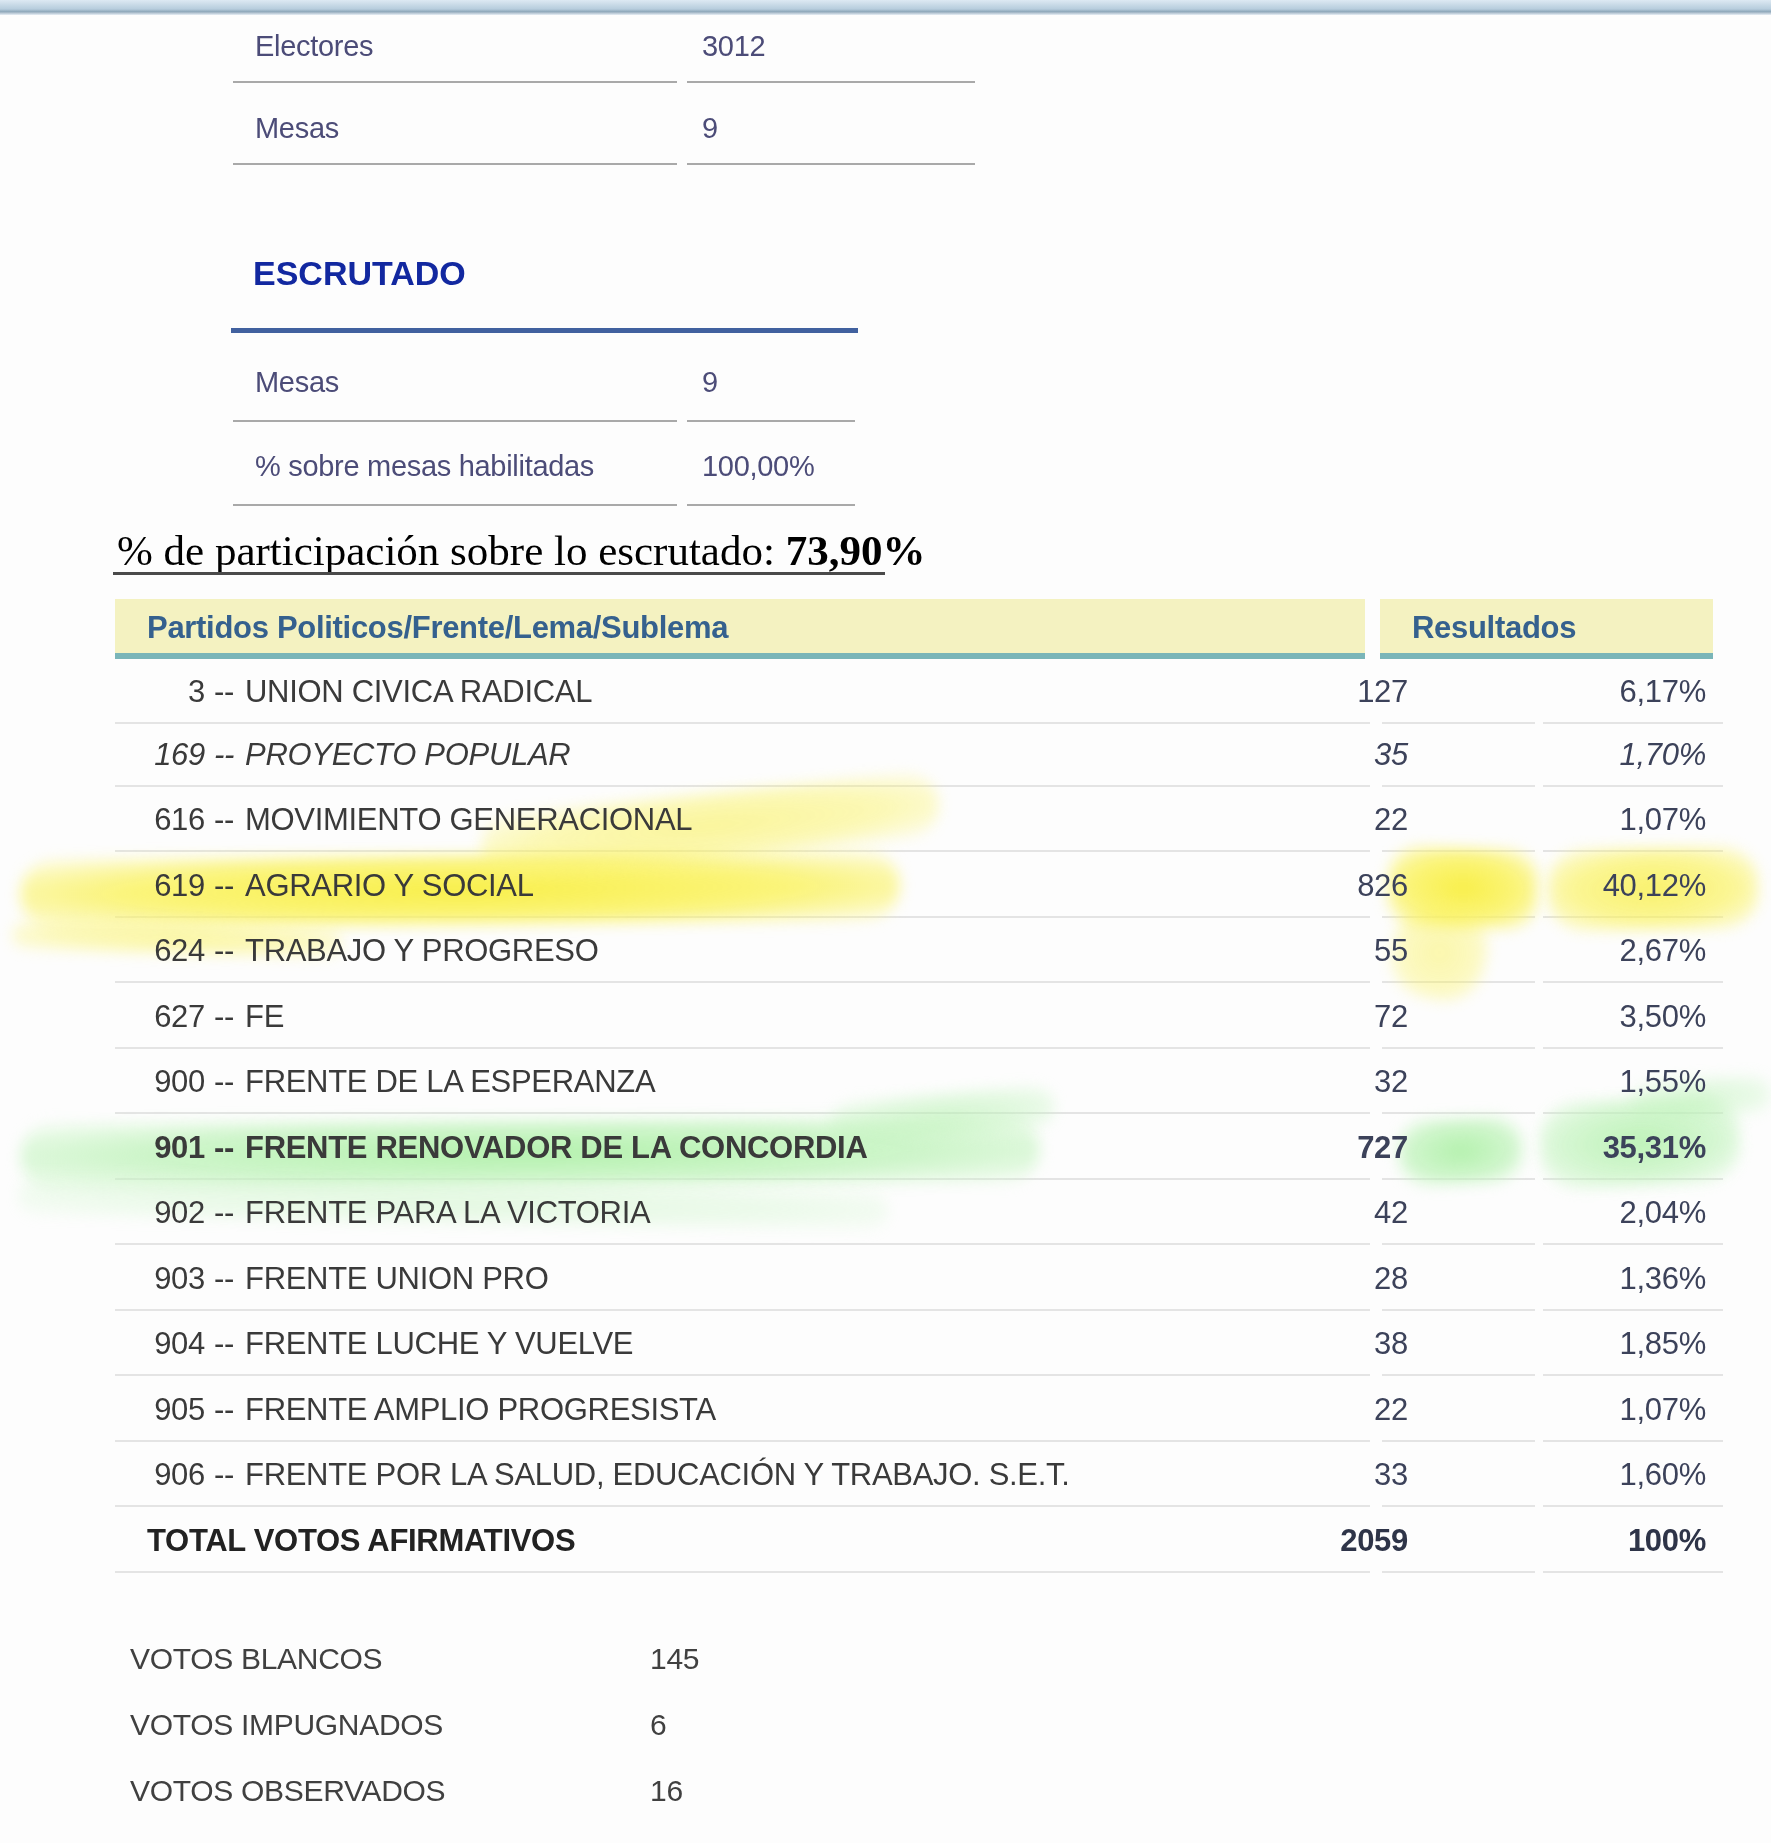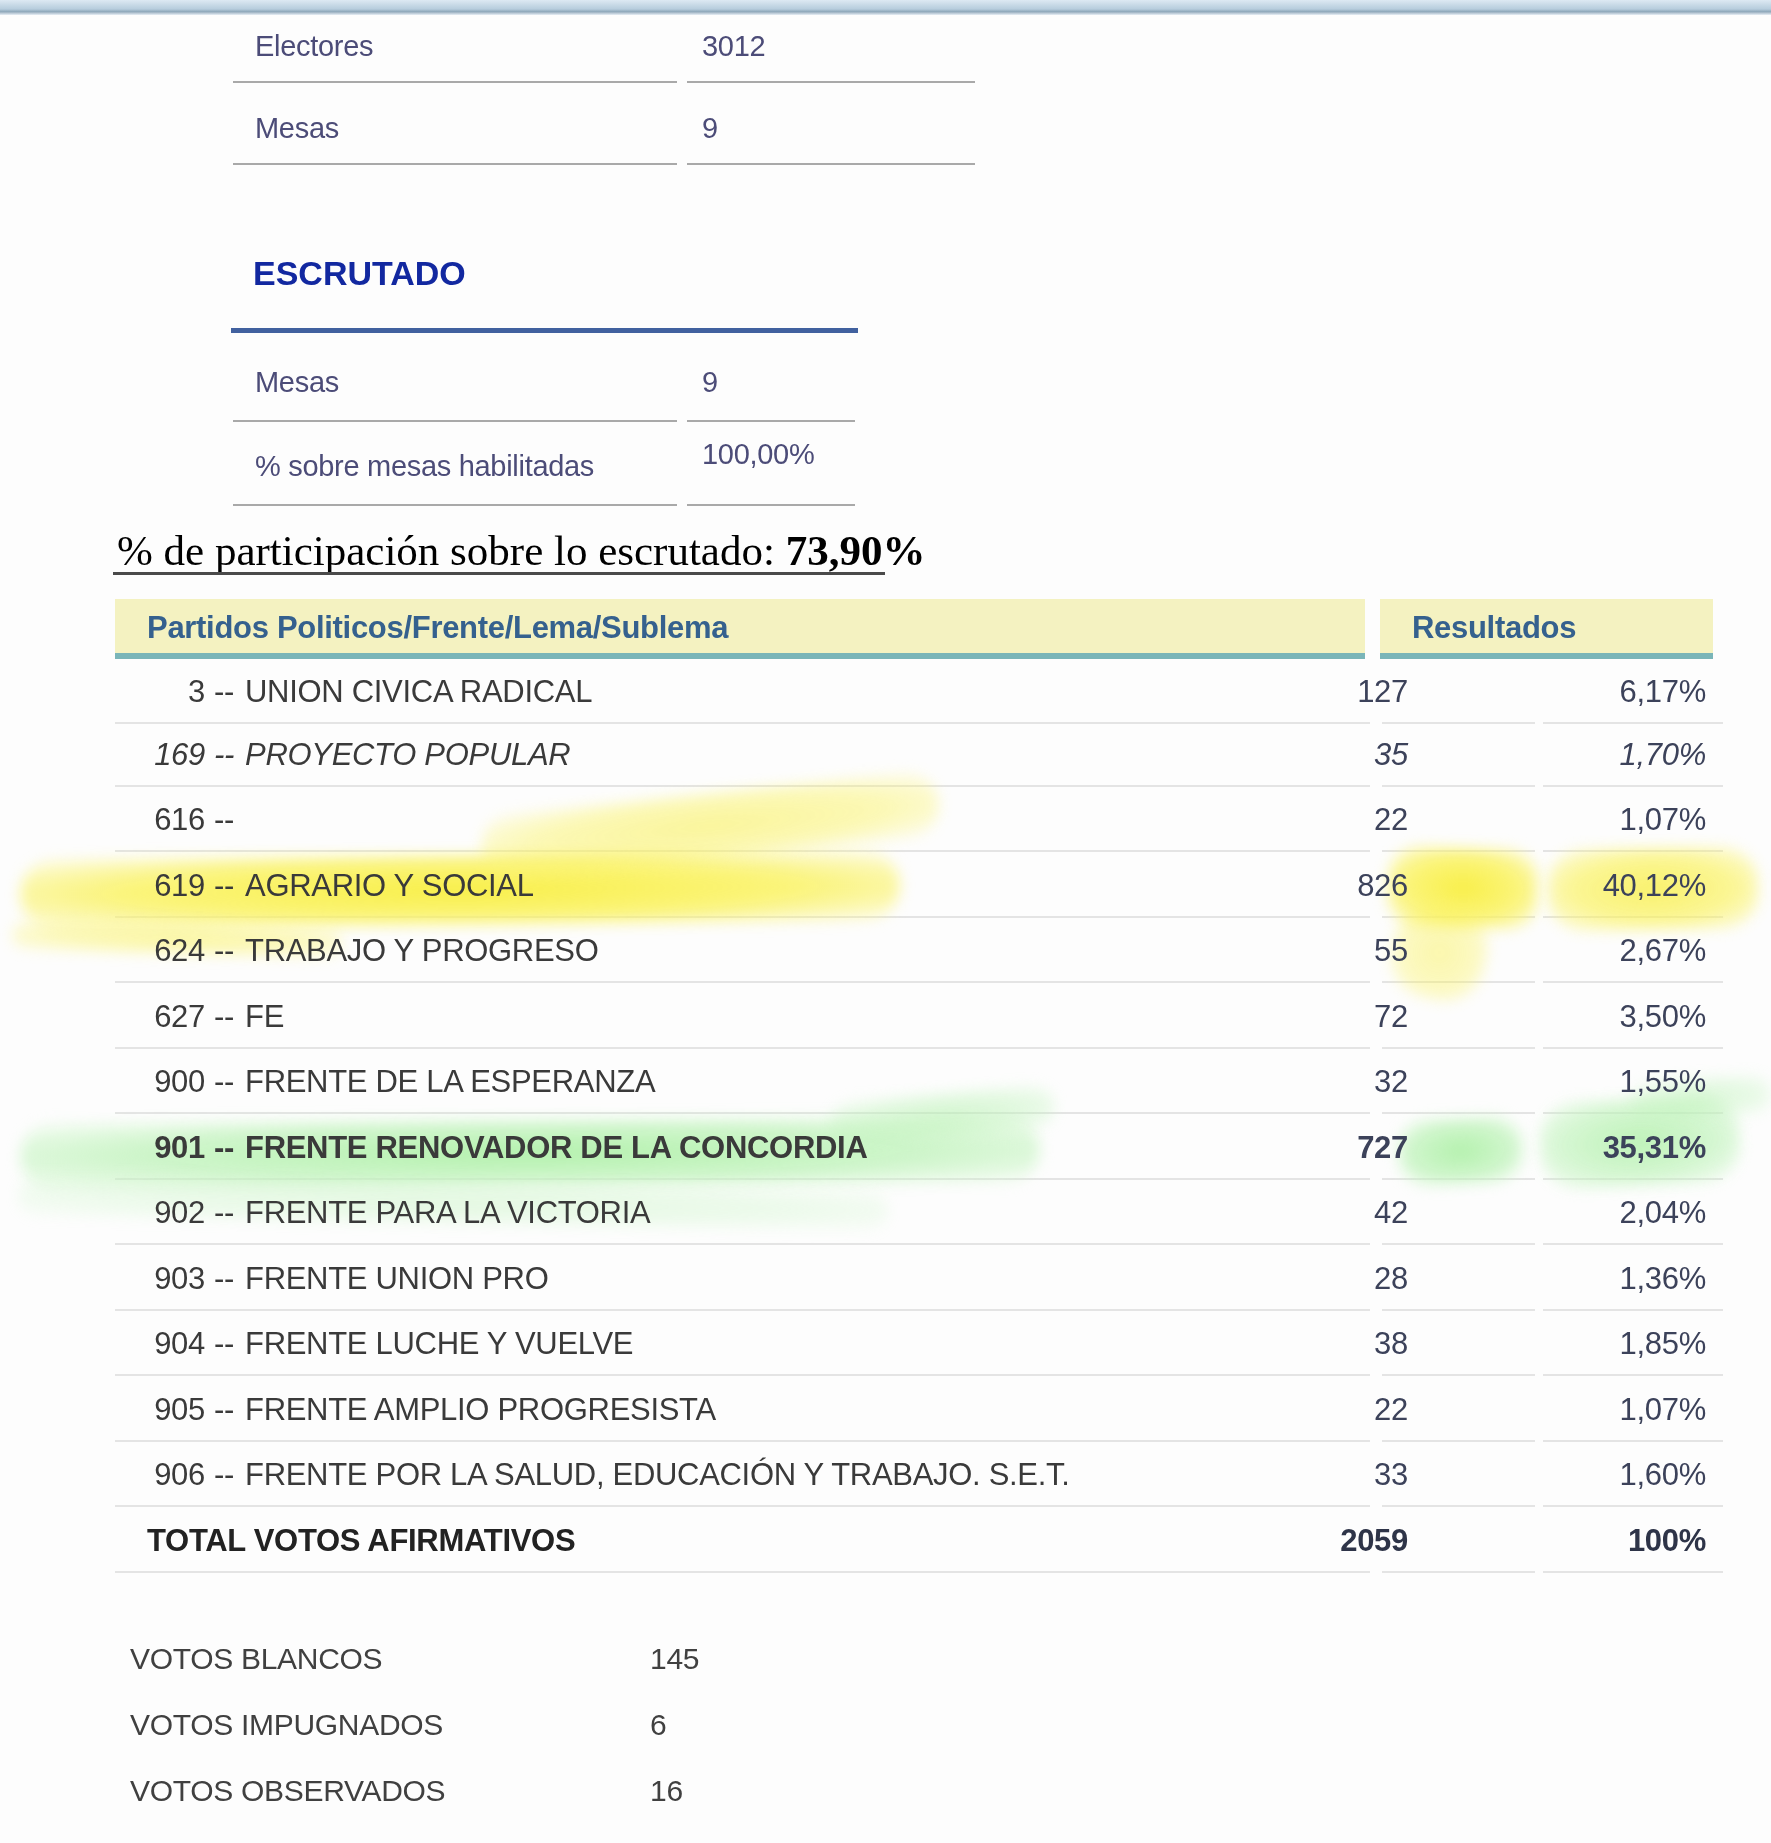--- a/index.html
+++ b/index.html
@@ -64,21 +64,21 @@
   <div class="hline" style="left:233px;top:163px;width:444px;"></div>
   <div class="hline" style="left:687px;top:163px;width:288px;"></div>
 
   <div class="escr-title">ESCRUTADO</div>
   <div class="navyline" style="left:231px;top:328px;width:627px;"></div>
   <div class="lbl" style="left:255px;top:366px;">Mesas</div>
   <div class="val" style="left:702px;top:366px;">9</div>
   <div class="hline" style="left:233px;top:420px;width:444px;"></div>
   <div class="hline" style="left:687px;top:420px;width:168px;"></div>
   <div class="lbl" style="left:255px;top:450px;">% sobre mesas habilitadas</div>
-  <div class="val" style="left:702px;top:438px;text-align:right;">100,00%</div>
+  <div class="val" style="left:702px;top:450px;text-align:right;">100,00%</div>
   <div class="hline" style="left:233px;top:504px;width:444px;"></div>
   <div class="hline" style="left:687px;top:504px;width:168px;"></div>
 
   <div class="partic"><span>% de participación sobre lo escrutado: </span><b>73,90%</b></div>
   <div class="partic-u"></div>
 
   <div class="hl hl-y" style="left:20px;top:855px;width:880px;height:70px;border-radius:35px;transform:rotate(-0.6deg);"></div>
   <div class="hl hl-y" style="left:480px;top:793px;width:460px;height:66px;border-radius:33px;transform:rotate(-6deg);opacity:.55;"></div>
   <div class="hl hl-y" style="left:12px;top:924px;width:330px;height:30px;border-radius:15px;transform:rotate(1.5deg);opacity:.5;"></div>
   <div class="hl hl-y" style="left:1388px;top:848px;width:150px;height:80px;border-radius:30px;transform:rotate(2deg);"></div>
@@ -114,20 +114,21 @@
       <span class="rname">PROYECTO POPULAR</span>
     <span class="rvotes">35</span>
       <span class="rpct">1,70%</span>
     <i class="sep sepL"></i>
       <i class="sep sepM"></i>
       <i class="sep sepR"></i>
   </div>
   <div class="row" style="top:787px;">
     <span class="rnum">616</span>
       <span class="rsep">--</span>
+      <span class="rname">MOVIMIENTO GENERACIONAL</span>
     <span class="rvotes">22</span>
       <span class="rpct">1,07%</span>
     <i class="sep sepL"></i>
       <i class="sep sepM"></i>
       <i class="sep sepR"></i>
   </div>
   <div class="row" style="top:853px;">
     <span class="rnum">619</span>
       <span class="rsep">--</span>
       <span class="rname">AGRARIO Y SOCIAL</span>

